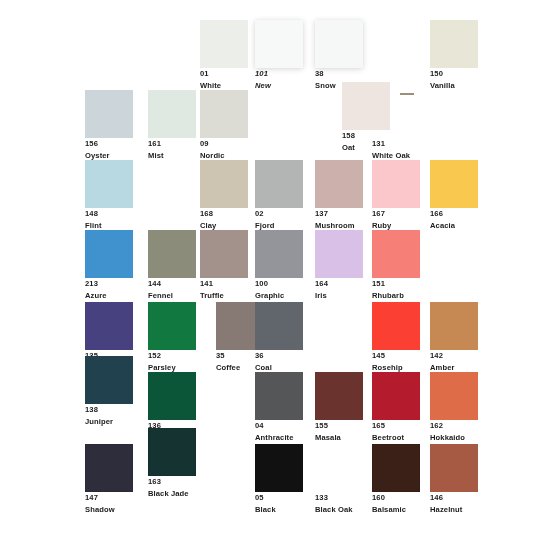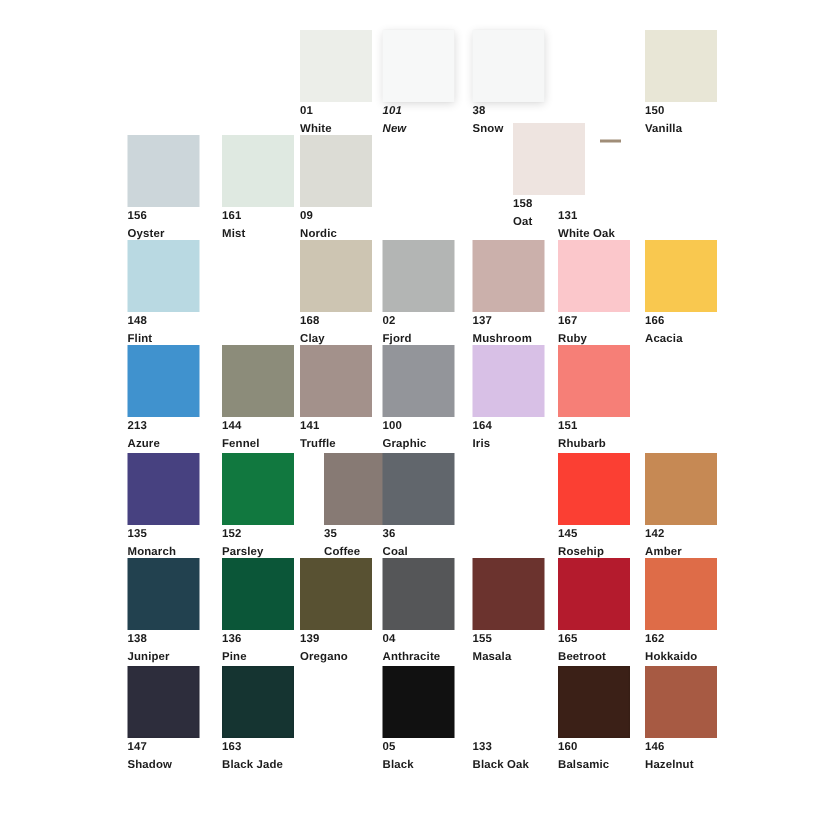--- a/index.html
+++ b/index.html
@@ -79,26 +79,25 @@
     <div class="swatch-cell" style="left: 200px; top: 230px;"><span class="swatch-chip" title="Truffle" style="background: rgb(163, 145, 139);"></span><span class="swatch-meta"><span class="swatch-code">141</span><span class="swatch-name">Truffle</span></span></div>
     <div class="swatch-cell" style="left: 255px; top: 230px;"><span class="swatch-chip" title="Graphic" style="background: rgb(147, 149, 154);"></span><span class="swatch-meta"><span class="swatch-code">100</span><span class="swatch-name">Graphic</span></span></div>
     <div class="swatch-cell" style="left: 315px; top: 230px;"><span class="swatch-chip" title="Iris" style="background: rgb(216, 192, 230);"></span><span class="swatch-meta"><span class="swatch-code">164</span><span class="swatch-name">Iris</span></span></div>
     <div class="swatch-cell" style="left: 372px; top: 230px;"><span class="swatch-chip" title="Rhubarb" style="background: rgb(246, 127, 119);"></span><span class="swatch-meta"><span class="swatch-code">151</span><span class="swatch-name">Rhubarb</span></span></div>
     <div class="swatch-cell" style="left: 85px; top: 302px;"><span class="swatch-chip" title="Monarch" style="background: rgb(71, 65, 128);"></span><span class="swatch-meta"><span class="swatch-code">135</span><span class="swatch-name">Monarch</span></span></div>
     <div class="swatch-cell" style="left: 148px; top: 302px;"><span class="swatch-chip" title="Parsley" style="background: rgb(17, 120, 63);"></span><span class="swatch-meta"><span class="swatch-code">152</span><span class="swatch-name">Parsley</span></span></div>
     <div class="swatch-cell" style="left: 216px; top: 302px;"><span class="swatch-chip" title="Coffee" style="background: rgb(135, 122, 116);"></span><span class="swatch-meta"><span class="swatch-code">35</span><span class="swatch-name">Coffee</span></span></div>
     <div class="swatch-cell" style="left: 255px; top: 302px;"><span class="swatch-chip" title="Coal" style="background: rgb(97, 102, 108);"></span><span class="swatch-meta"><span class="swatch-code">36</span><span class="swatch-name">Coal</span></span></div>
     <div class="swatch-cell" style="left: 372px; top: 302px;"><span class="swatch-chip" title="Rosehip" style="background: rgb(251, 63, 51);"></span><span class="swatch-meta"><span class="swatch-code">145</span><span class="swatch-name">Rosehip</span></span></div>
     <div class="swatch-cell" style="left: 430px; top: 302px;"><span class="swatch-chip" title="Amber" style="background: rgb(198, 137, 84);"></span><span class="swatch-meta"><span class="swatch-code">142</span><span class="swatch-name">Amber</span></span></div>
-    <div class="swatch-cell" style="left: 85px; top: 372px;"><span class="swatch-chip" title="Juniper" style="background: rgb(34, 65, 79);"></span><span class="swatch-meta"><span class="swatch-code">138</span><span class="swatch-name">Juniper</span></span></div>
+    <div class="swatch-cell" style="left: 85px; top: 356px;"><span class="swatch-chip" title="Juniper" style="background: rgb(34, 65, 79);"></span><span class="swatch-meta"><span class="swatch-code">138</span><span class="swatch-name">Juniper</span></span></div>
     <div class="swatch-cell" style="left: 148px; top: 372px;"><span class="swatch-chip" title="Pine" style="background: rgb(11, 86, 56);"></span><span class="swatch-meta"><span class="swatch-code">136</span><span class="swatch-name">Pine</span></span></div>
-    <div class="swatch-cell" style="left: 200px; top: 372px;"><span class="swatch-chip" title="Oregano" style="background: rgb(88, 81, 50);"></span><span class="swatch-meta"><span class="swatch-code">139</span><span class="swatch-name">Oregano</span></span></div>
     <div class="swatch-cell" style="left: 255px; top: 372px;"><span class="swatch-chip" title="Anthracite" style="background: rgb(85, 86, 88);"></span><span class="swatch-meta"><span class="swatch-code">04</span><span class="swatch-name">Anthracite</span></span></div>
     <div class="swatch-cell" style="left: 315px; top: 372px;"><span class="swatch-chip" title="Masala" style="background: rgb(107, 51, 46);"></span><span class="swatch-meta"><span class="swatch-code">155</span><span class="swatch-name">Masala</span></span></div>
     <div class="swatch-cell" style="left: 372px; top: 372px;"><span class="swatch-chip" title="Beetroot" style="background: rgb(180, 27, 45);"></span><span class="swatch-meta"><span class="swatch-code">165</span><span class="swatch-name">Beetroot</span></span></div>
     <div class="swatch-cell" style="left: 430px; top: 372px;"><span class="swatch-chip" title="Hokkaido" style="background: rgb(222, 108, 72);"></span><span class="swatch-meta"><span class="swatch-code">162</span><span class="swatch-name">Hokkaido</span></span></div>
     <div class="swatch-cell" style="left: 85px; top: 444px;"><span class="swatch-chip has-border" title="Shadow" style="background: rgb(45, 45, 60);"></span><span class="swatch-meta"><span class="swatch-code">147</span><span class="swatch-name">Shadow</span></span></div>
-    <div class="swatch-cell" style="left: 148px; top: 444px;"><span class="swatch-chip has-border" title="Black Jade" style="background: rgb(21, 52, 49);"></span><span class="swatch-meta"><span class="swatch-code">163</span><span class="swatch-name">Black Jade</span></span></div>
+    <div class="swatch-cell" style="left: 148px; top: 428px;"><span class="swatch-chip has-border" title="Black Jade" style="background: rgb(21, 52, 49);"></span><span class="swatch-meta"><span class="swatch-code">163</span><span class="swatch-name">Black Jade</span></span></div>
     <div class="swatch-cell" style="left: 255px; top: 444px;"><span class="swatch-chip has-border" title="Black" style="background: rgb(17, 17, 17);"></span><span class="swatch-meta"><span class="swatch-code">05</span><span class="swatch-name">Black</span></span></div>
     <div class="swatch-cell" style="left: 315px; top: 444px;"><span class="swatch-chip" title="Black Oak" style="background: transparent; visibility: hidden;"></span><span class="swatch-meta"><span class="swatch-code">133</span><span class="swatch-name">Black Oak</span></span></div>
     <div class="swatch-cell" style="left: 372px; top: 444px;"><span class="swatch-chip has-border" title="Balsamic" style="background: rgb(59, 32, 23);"></span><span class="swatch-meta"><span class="swatch-code">160</span><span class="swatch-name">Balsamic</span></span></div>
     <div class="swatch-cell" style="left: 430px; top: 444px;"><span class="swatch-chip" title="Hazelnut" style="background: rgb(167, 90, 67);"></span><span class="swatch-meta"><span class="swatch-code">146</span><span class="swatch-name">Hazelnut</span></span></div>
   </div>
 
 </body></html>

